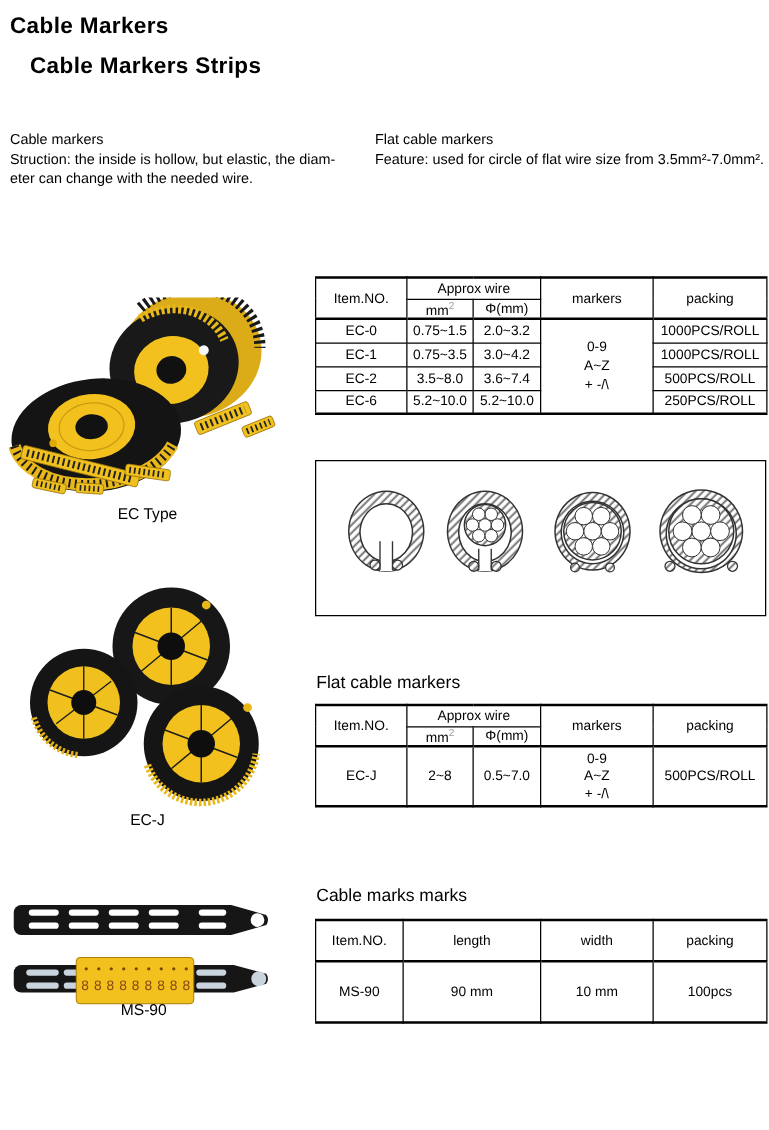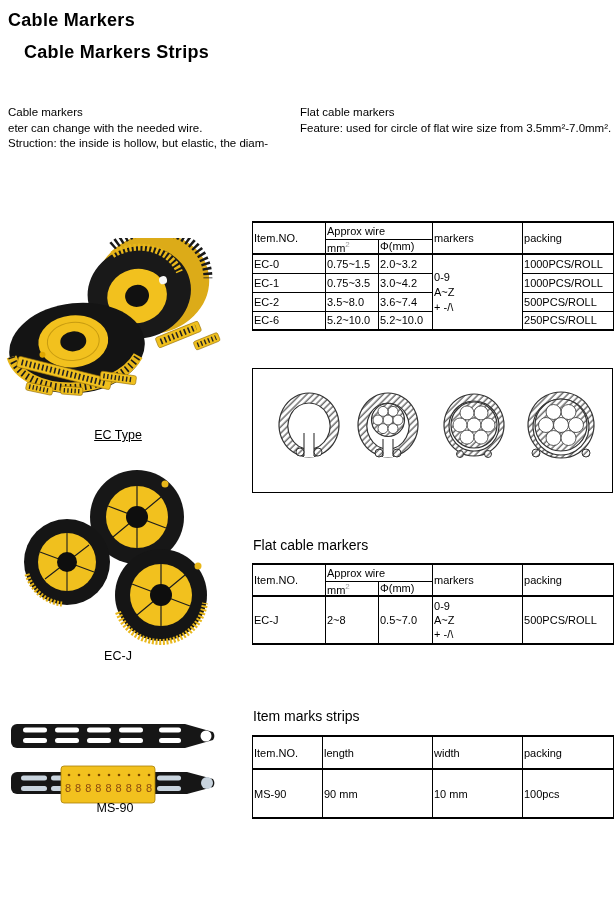--- a/index.html
+++ b/index.html
@@ -9,43 +9,43 @@
     font-family:"Liberation Sans","DejaVu Sans",sans-serif; color:#000; overflow:hidden;
   }
   .abs { position:absolute; }
   .title { font-size:18px; font-weight:bold; letter-spacing:0.3px; white-space:nowrap; }
   .desc { font-size:11.5px; line-height:15.5px; }
   .desc div { white-space:nowrap; }
   .sect-heading { font-size:14px; white-space:nowrap; }
   .photo-label { font-size:12.5px; text-align:center; }
 
   table.spec {
-    border-collapse:collapse; table-layout:fixed; text-align:left;
+    border-collapse:collapse; table-layout:fixed; text-align:center;
     font-size:11px; color:#000;
     border-top:2px solid #000; border-bottom:2px solid #000;
   }
   table.spec td { border:1px solid #000; padding:0 1px; vertical-align:middle; overflow:hidden; white-space:nowrap; }
   table.spec td.hdr-b { border-bottom:2px solid #000; }
   sup.faint { color:#9a9a9a; font-size:8px; }
   .mk { line-height:15px; }
   .mk2 { line-height:14px; }
   .diagram-box { border:1px solid #000; background:#fff; }
 </style>
 </head>
 <body>
 
 <div class="page">
 
   <div class="abs title" style="left:8px; top:10px;">Cable Markers</div>
   <div class="abs title" style="left:24px; top:42px;">Cable Markers Strips</div>
 
   <div class="abs desc" style="left:8px; top:105px; width:275px;">
     <div>Cable markers</div>
+    <div>Struction: the inside is hollow, but elastic, the diam-</div>
     <div>eter can change with the needed wire.</div>
-    <div>Struction: the inside is hollow, but elastic, the diam-</div>
   </div>
 
   <div class="abs desc" style="left:300px; top:105px; width:312px;">
     <div>Flat cable markers</div>
     <div>Feature: used for circle of flat wire size from 3.5mm²-7.0mm².</div>
   </div>
 
   <table class="spec abs" style="left:252px; top:221px; width:362px;">
     <colgroup>
         <col style="width:73px">
@@ -139,21 +139,21 @@
       <g transform="translate(22,144) rotate(12)">
           <rect width="27" height="8" rx="2" fill="#f0c01e" stroke="#96700a" stroke-width="0.6"></rect>
           <line x1="3" y1="4" x2="24" y2="4" stroke="#222" stroke-width="4.5" stroke-dasharray="1.3 2.3"></line>
         </g>
       <g transform="translate(56,148) rotate(4)">
           <rect width="22" height="8" rx="2" fill="#f0c01e" stroke="#96700a" stroke-width="0.6"></rect>
           <line x1="3" y1="4" x2="19" y2="4" stroke="#222" stroke-width="4.5" stroke-dasharray="1.3 2.3"></line>
         </g>
     </g>
   </svg>
-  <div class="abs photo-label" style="left:78px; top:428px; width:80px;text-decoration:underline;">EC Type</div>
+  <div class="abs photo-label" style="left:78px; top:404px; width:80px;">EC Type</div>
 
   <div class="abs diagram-box" style="left:252px; top:368px; width:361px; height:125px;">
     <svg width="359" height="123" viewBox="0 0 359 123">
       <defs>
         <pattern id="hatch" patternUnits="userSpaceOnUse" width="4.5" height="4.5" patternTransform="rotate(45)">
           <rect width="4.5" height="4.5" fill="#ffffff"></rect>
           <line x1="2" y1="0" x2="2" y2="4.5" stroke="#6e6e6e" stroke-width="1.5"></line>
         </pattern>
       </defs>
 
@@ -265,21 +265,21 @@
       <td>
         <div class="mk2">0-9</div>
         <div class="mk2">A~Z</div>
         <div class="mk2">+ -/\</div>
       </td>
       <td>500PCS/ROLL</td>
     </tr>
   </tbody>
     </table>
 
-  <div class="abs sect-heading" style="left:253px; top:708px;">Item marks strips</div>
+  <div class="abs sect-heading" style="left:253px; top:708px;">Cable marks marks</div>
 
   <table class="spec abs" style="left:252px; top:735px; width:362px;">
     <colgroup>
         <col style="width:70px">
         <col style="width:110px">
         <col style="width:90px">
         <col style="width:91px">
       </colgroup>
     <tbody>
         <tr style="height:33px">

